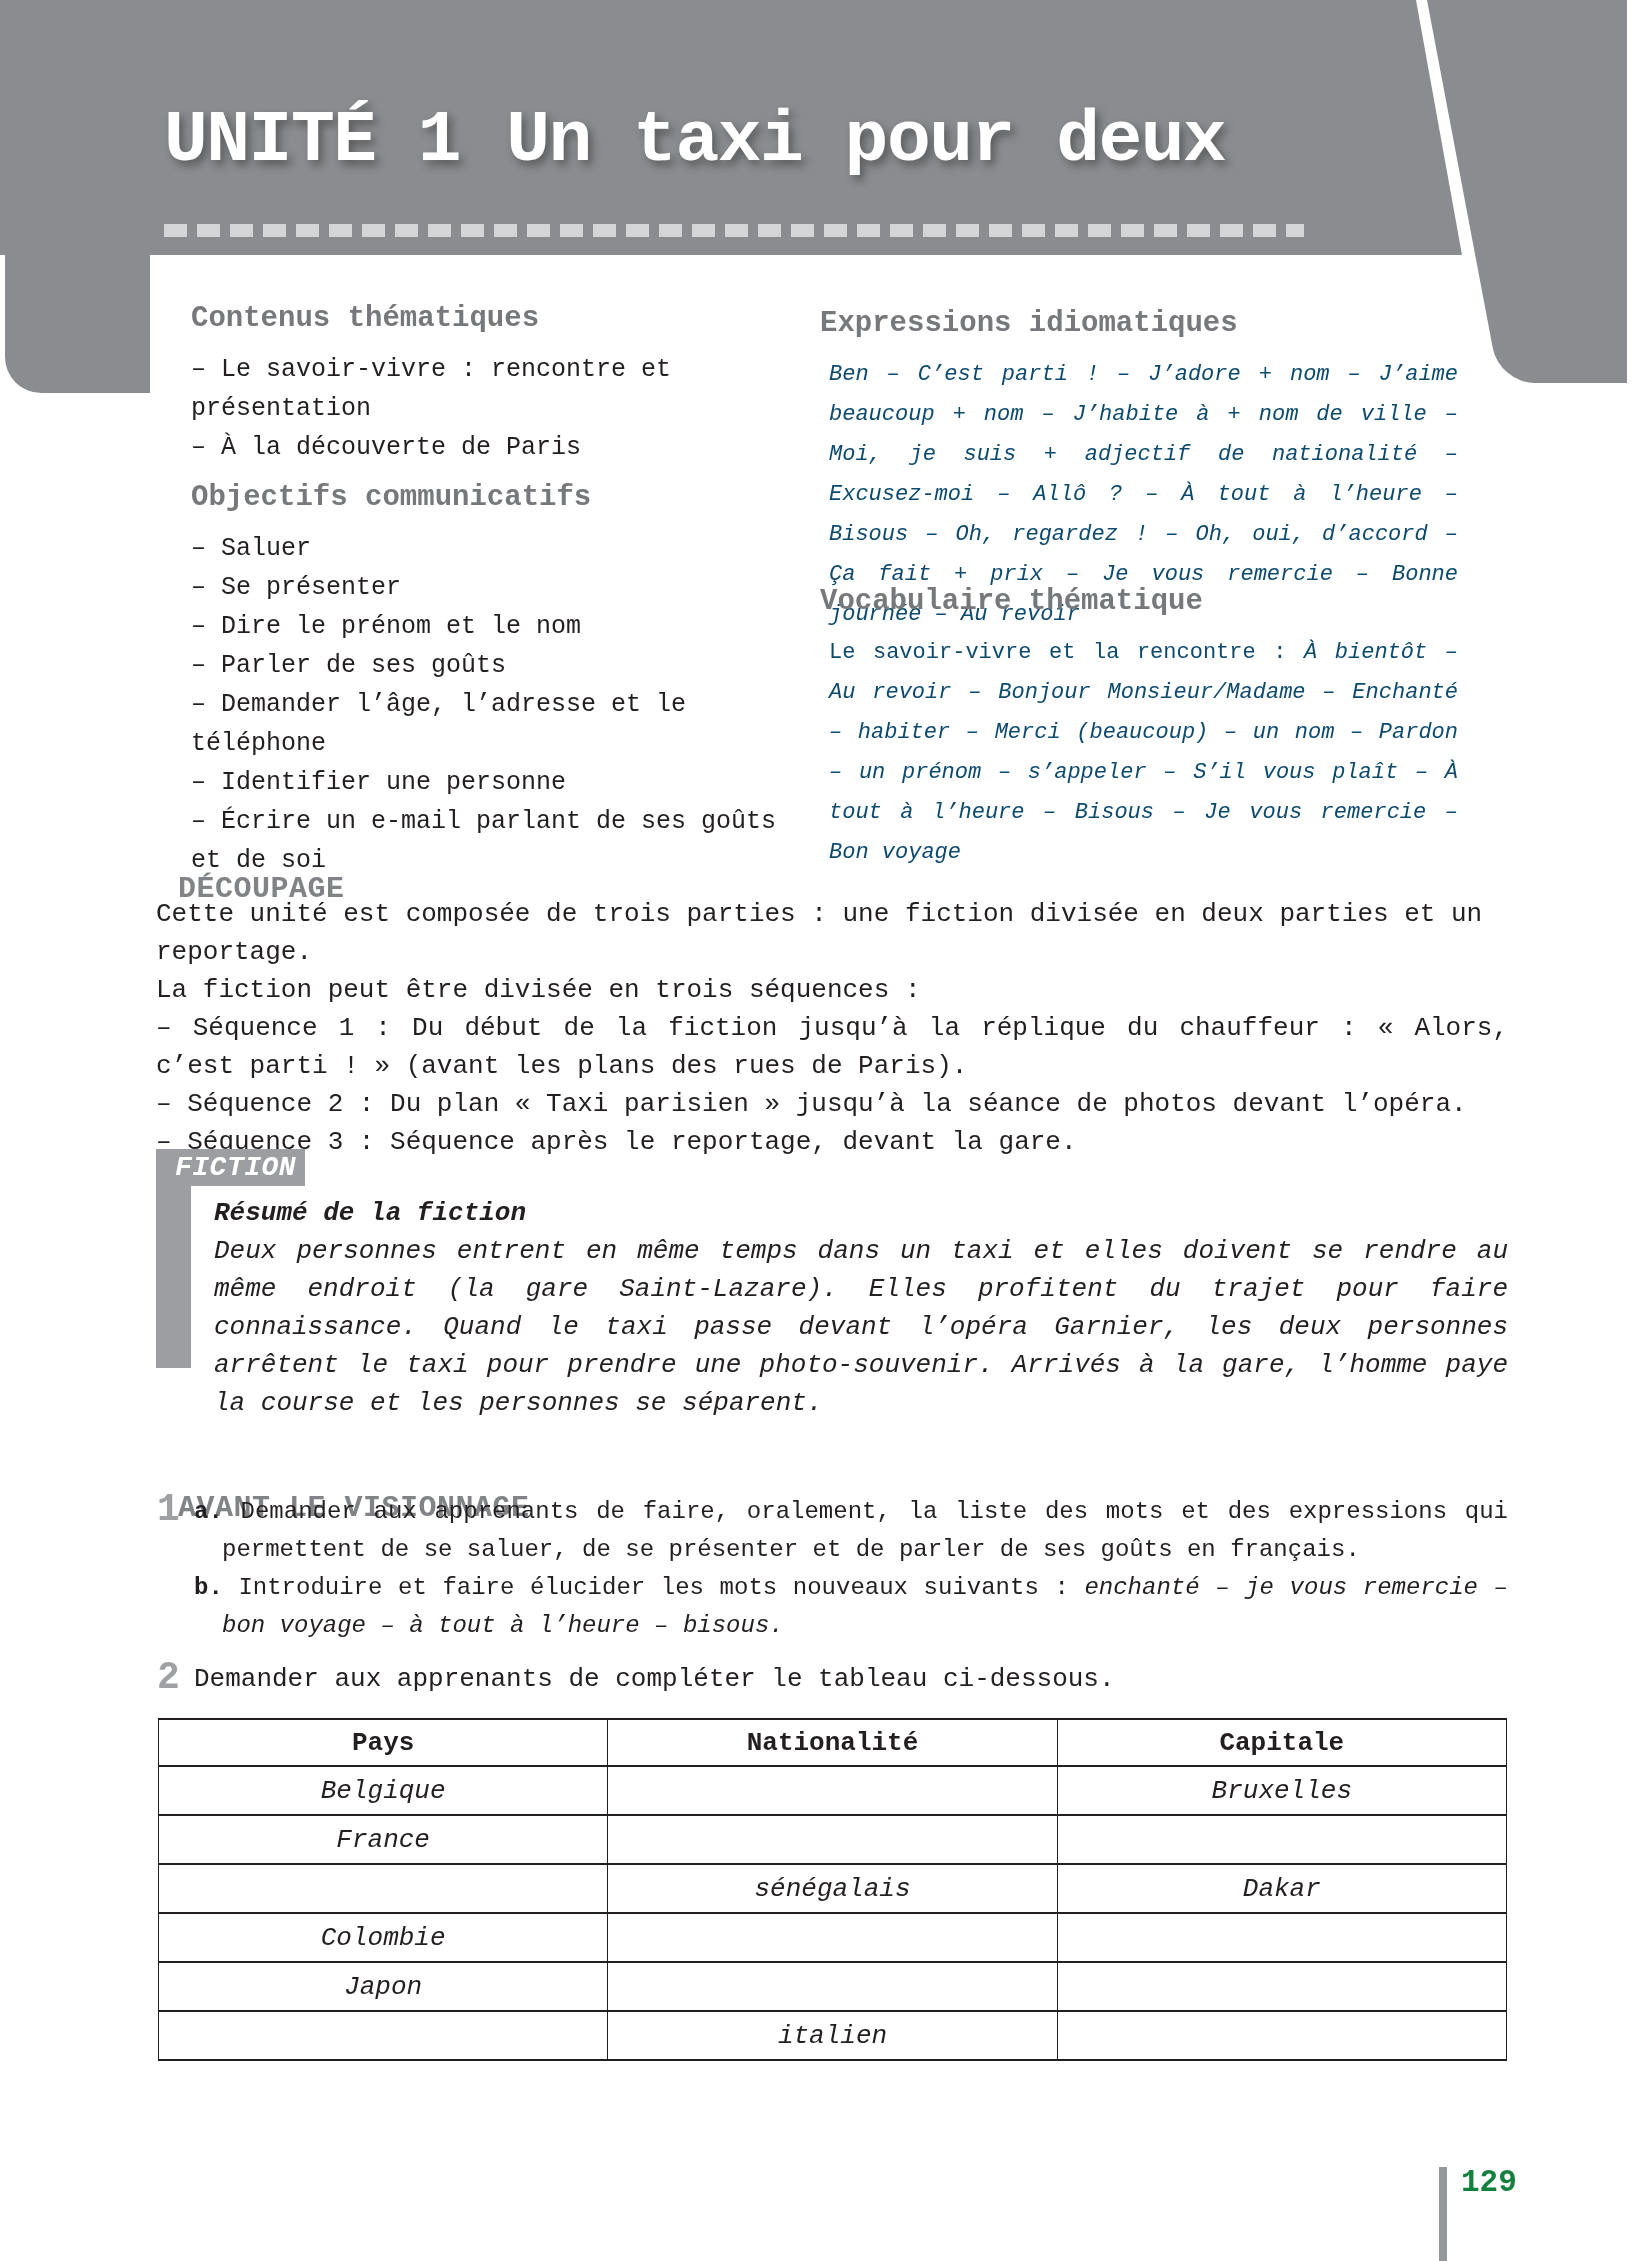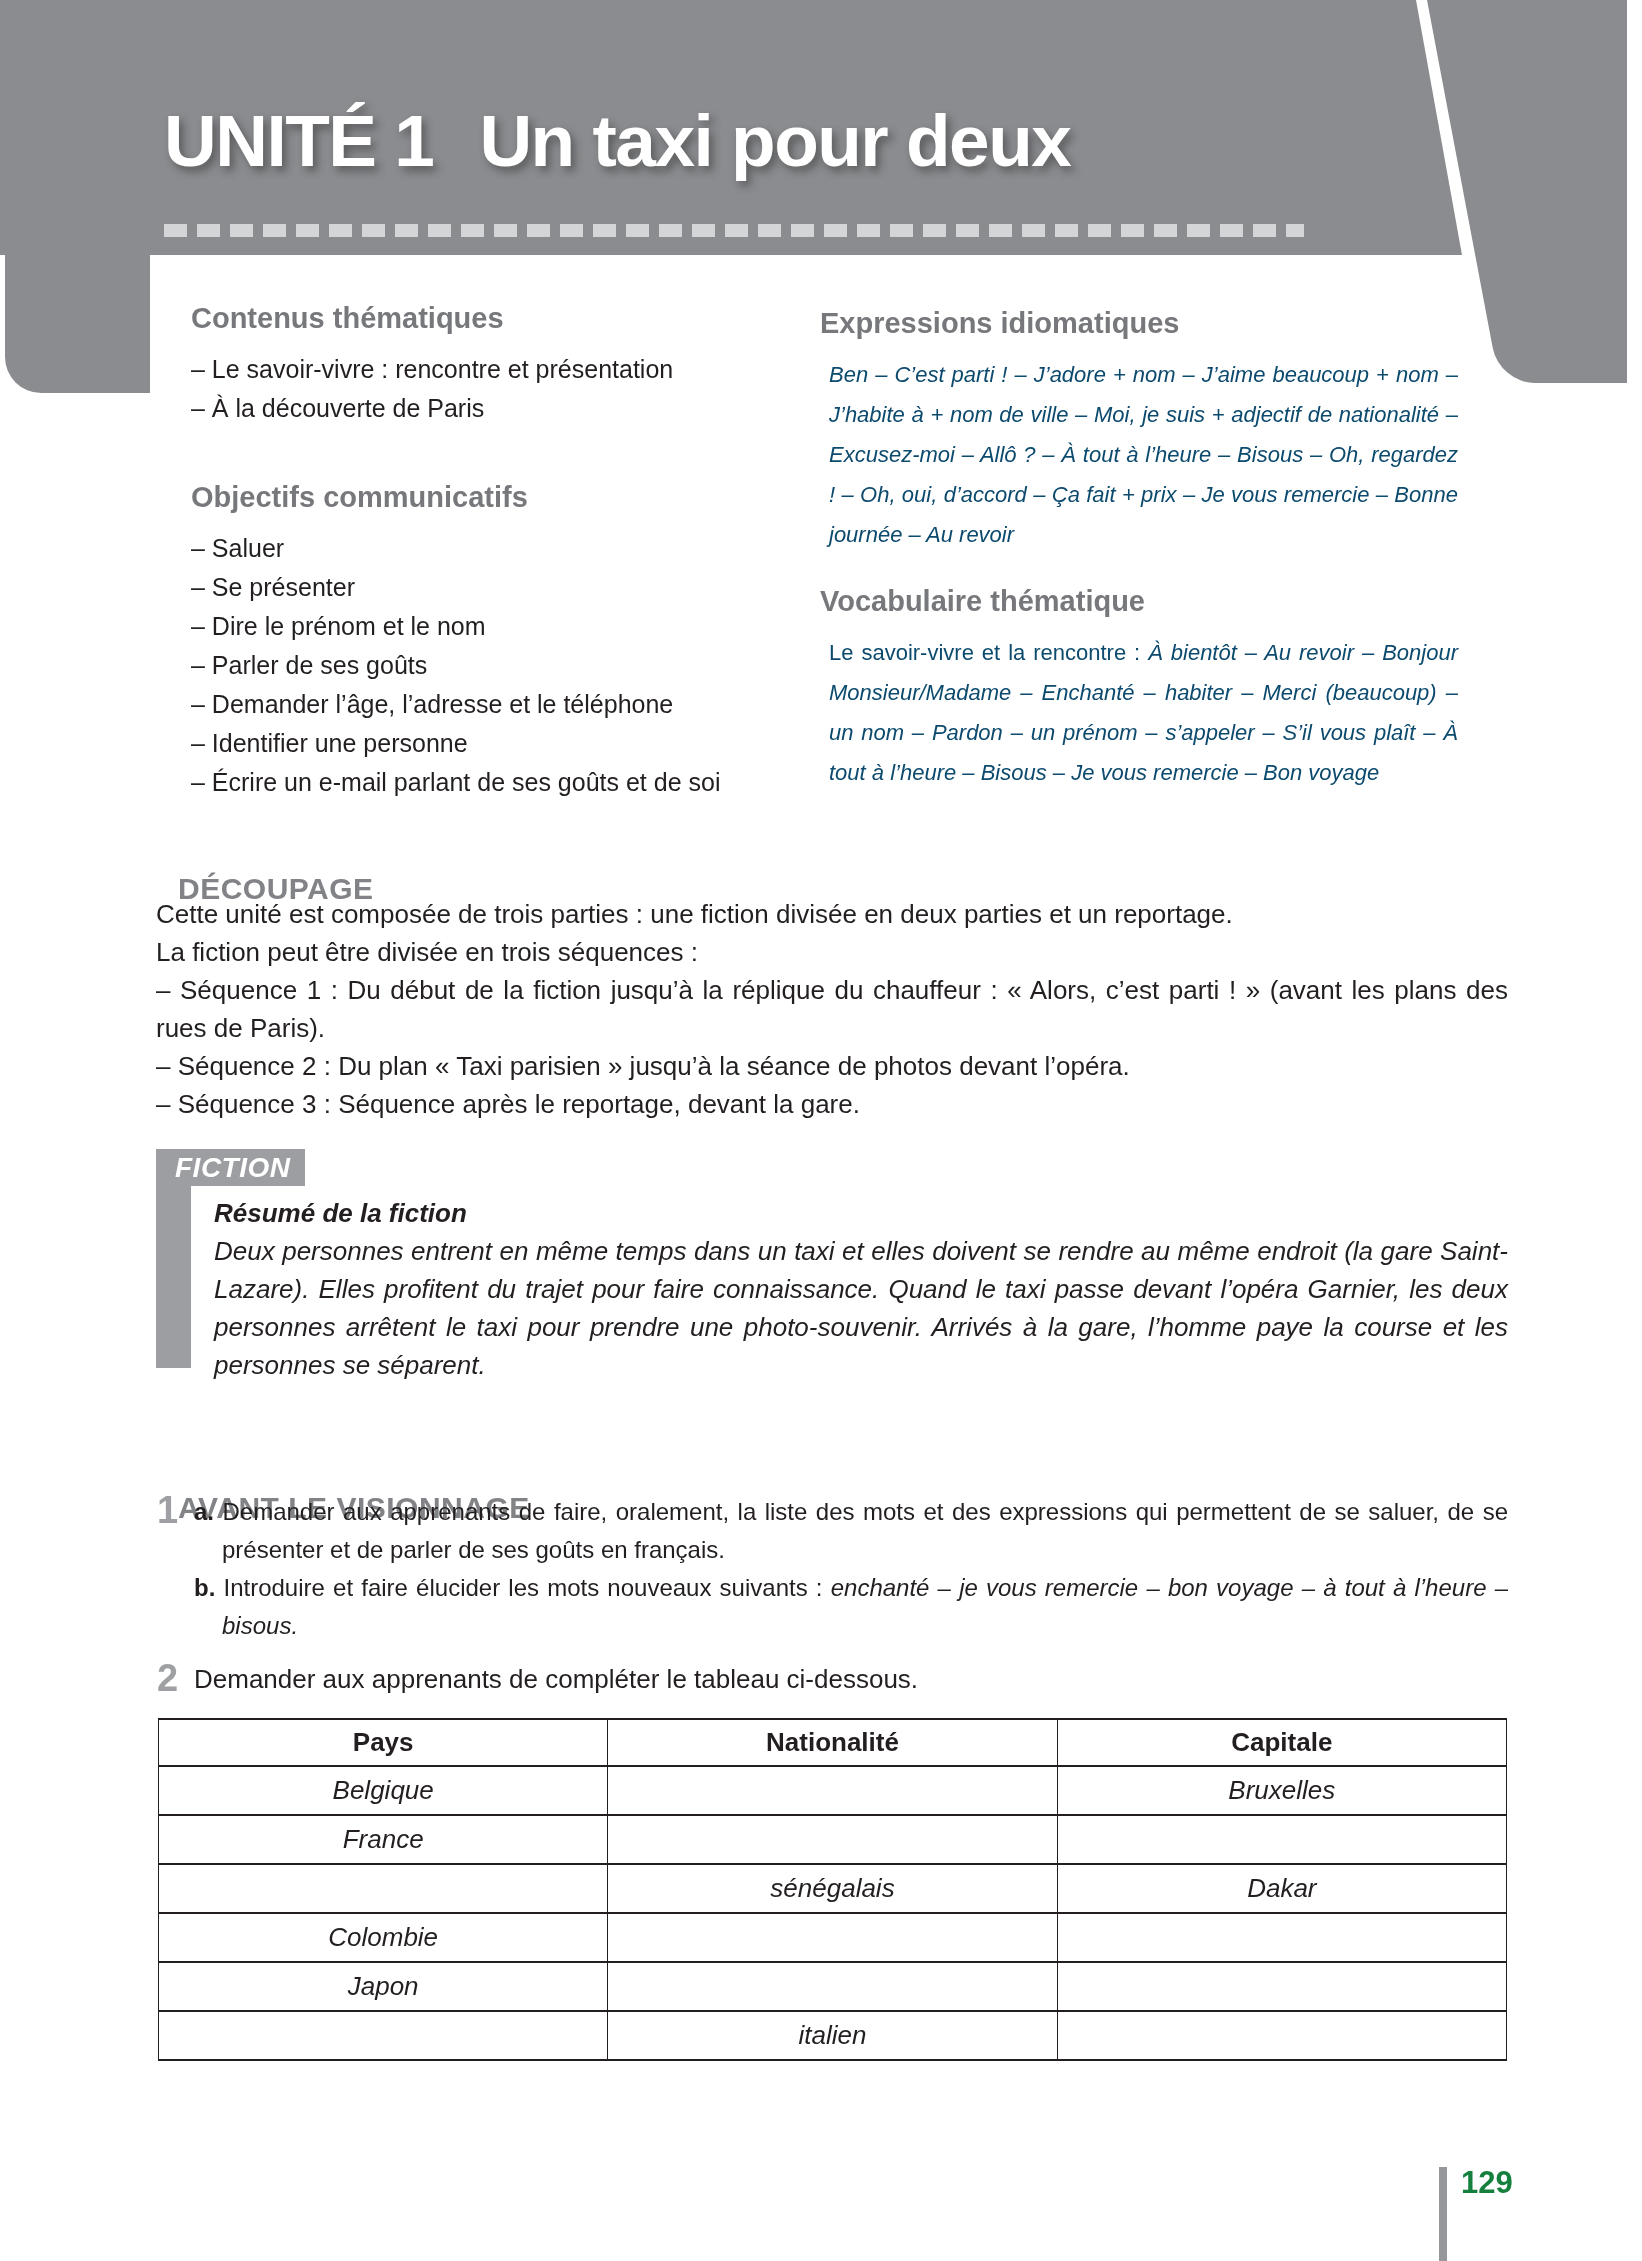--- a/index.html
+++ b/index.html
@@ -2,21 +2,21 @@
 <html style="font-size:8px"><head>
 <meta charset="utf-8">
 <style>
   html,body{margin:0;padding:0;background:#ffffff;}
   .page{
     position:relative;
     width:1627px;
     height:2261px;
     background:#ffffff;
     overflow:hidden;
-    font-family:Liberation Sans, sans-serif;
+    font-family:Liberation Mono, monospace;
     color:#231f20;
   }
   
   .banner-main{
     position:absolute;left:0;top:0;width:1462px;height:255px;
     background:#8a8c8f;
     clip-path:polygon(0 0, calc(100% - 46px) 0, 100% 100%, 0 100%);
   }
   .banner-tab-right{
     position:absolute;left:1427px;top:0;width:317px;height:383px;

